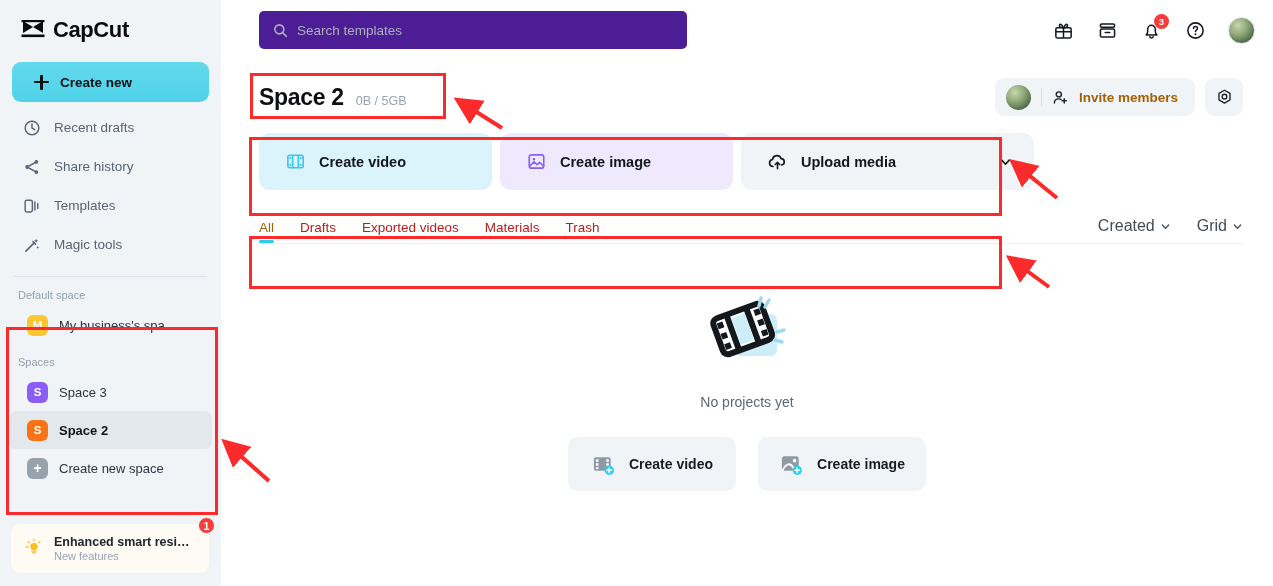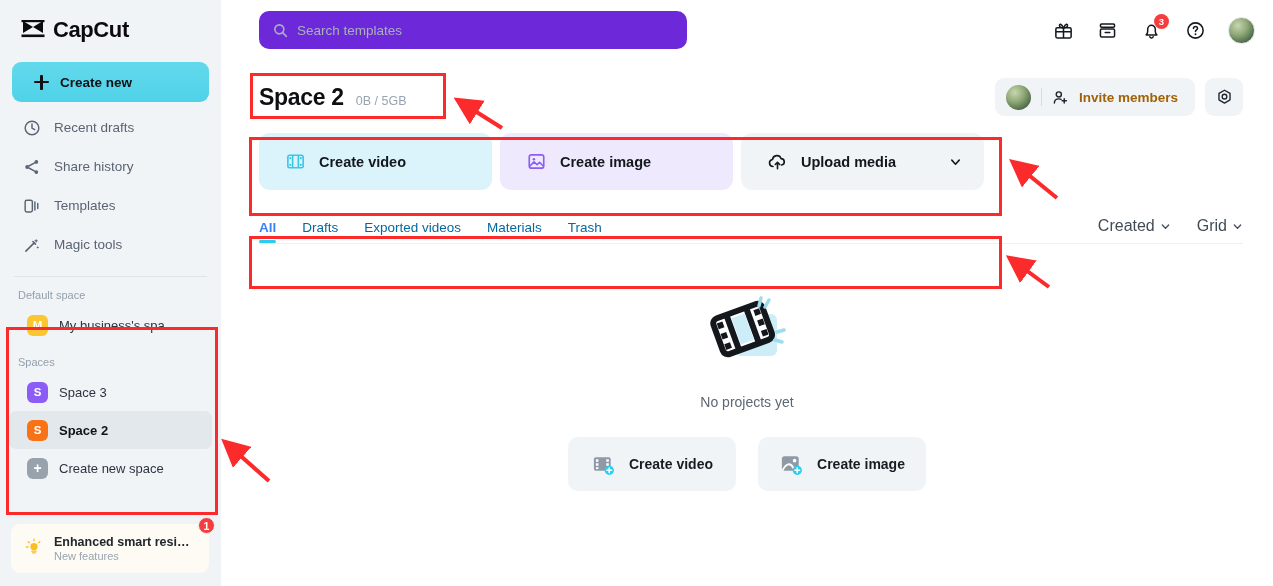--- a/index.html
+++ b/index.html
@@ -77,21 +77,21 @@
     background: #f63d3d; color: #fff; font-size: 10.5px; font-weight: 700;
     display: flex; align-items: center; justify-content: center;
     border: 1.5px solid #f1f4f7;
   }
 
   
   .main { flex: 1; position: relative; background: #fff; }
 
   .topbar { height: 60px; display: flex; align-items: center; padding: 0 18px 0 38px; }
   .search {
-    width: 428px; height: 38px; background: #6d28d9; border-radius: 10px;
+    width: 428px; height: 38px; background: #4c1d95; border-radius: 5px;
     display: flex; align-items: center; gap: 9px; padding-left: 14px; cursor: text;
   }
   .search .ph { font-size: 13.5px; color: #a8b1bb; }
   .top-icons { margin-left: auto; display: flex; align-items: center; gap: 21px; }
   .ticon { width: 23px; height: 23px; position: relative; cursor: pointer;
            display: flex; align-items: center; justify-content: center; }
   .bell-badge {
     position: absolute; top: -5px; right: -6px; min-width: 15px; height: 15px;
     padding: 0 3px; border-radius: 8px; background: #f63d3d; color: #fff;
     font-size: 9.5px; font-weight: 700; display: flex; align-items: center; justify-content: center;
@@ -125,28 +125,28 @@
 
   
   .actions { display: flex; gap: 8px; padding: 0 0 0 38px; margin-top: 14px; }
   .act {
     height: 57px; border-radius: 11px; display: flex; align-items: center;
     gap: 13px; padding-left: 26px; cursor: pointer;
   }
   .act .albl { font-size: 14.5px; font-weight: 600; color: #13171d; }
   .act-video { width: 233px; background: #dbf3fa; }
   .act-image { width: 233px; background: #eee9fd; }
-  .act-upload { width: 243px; background: #f1f4f7; position: relative; }
+  .act-upload { width: 293px; background: #f1f4f7; position: relative; }
   .act-upload .chev { position: absolute; right: 22px; top: 50%; transform: translateY(-50%); }
 
   
   .tabs-row { display: flex; align-items: flex-end; padding: 0 30px 0 38px; margin-top: 19px; height: 34px; }
   .tabs { display: flex; gap: 26px; align-items: flex-end; }
-  .tab { font-size: 13.5px; color: #0369a1; cursor: pointer; padding-bottom: 8px; position: relative; }
-  .tab.active { color: #3b82f6; font-weight: 700; }
+  .tab { font-size: 13.5px; color: #b91c1c; cursor: pointer; padding-bottom: 8px; position: relative; }
+  .tab.active { color: #a16207; font-weight: 400; }
   .tab.active::after {
     content: ""; position: absolute; left: 0; bottom: 0; width: 100%; height: 3px;
     background: #25d0ef; border-radius: 2px;
   }
   .tabs-right { margin-left: auto; display: flex; gap: 26px; padding-bottom: 8px; }
   .drop { display: flex; align-items: center; gap: 5px; font-size: 16px; color: #434c56; cursor: pointer; justify-content: flex-end; }
 
   .tabs-underline { height: 1px; background: #eef1f4; margin: 0 30px 0 38px; }
 
   

